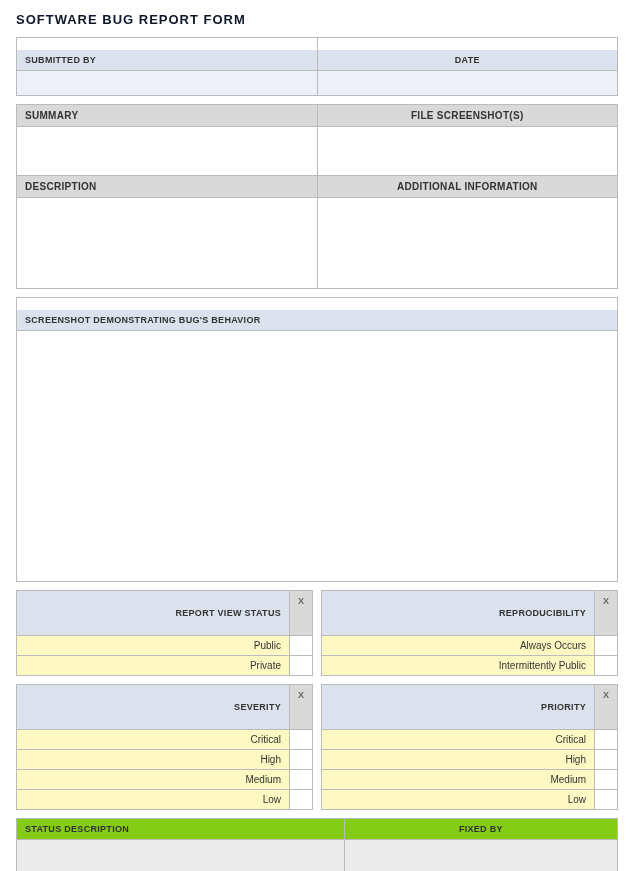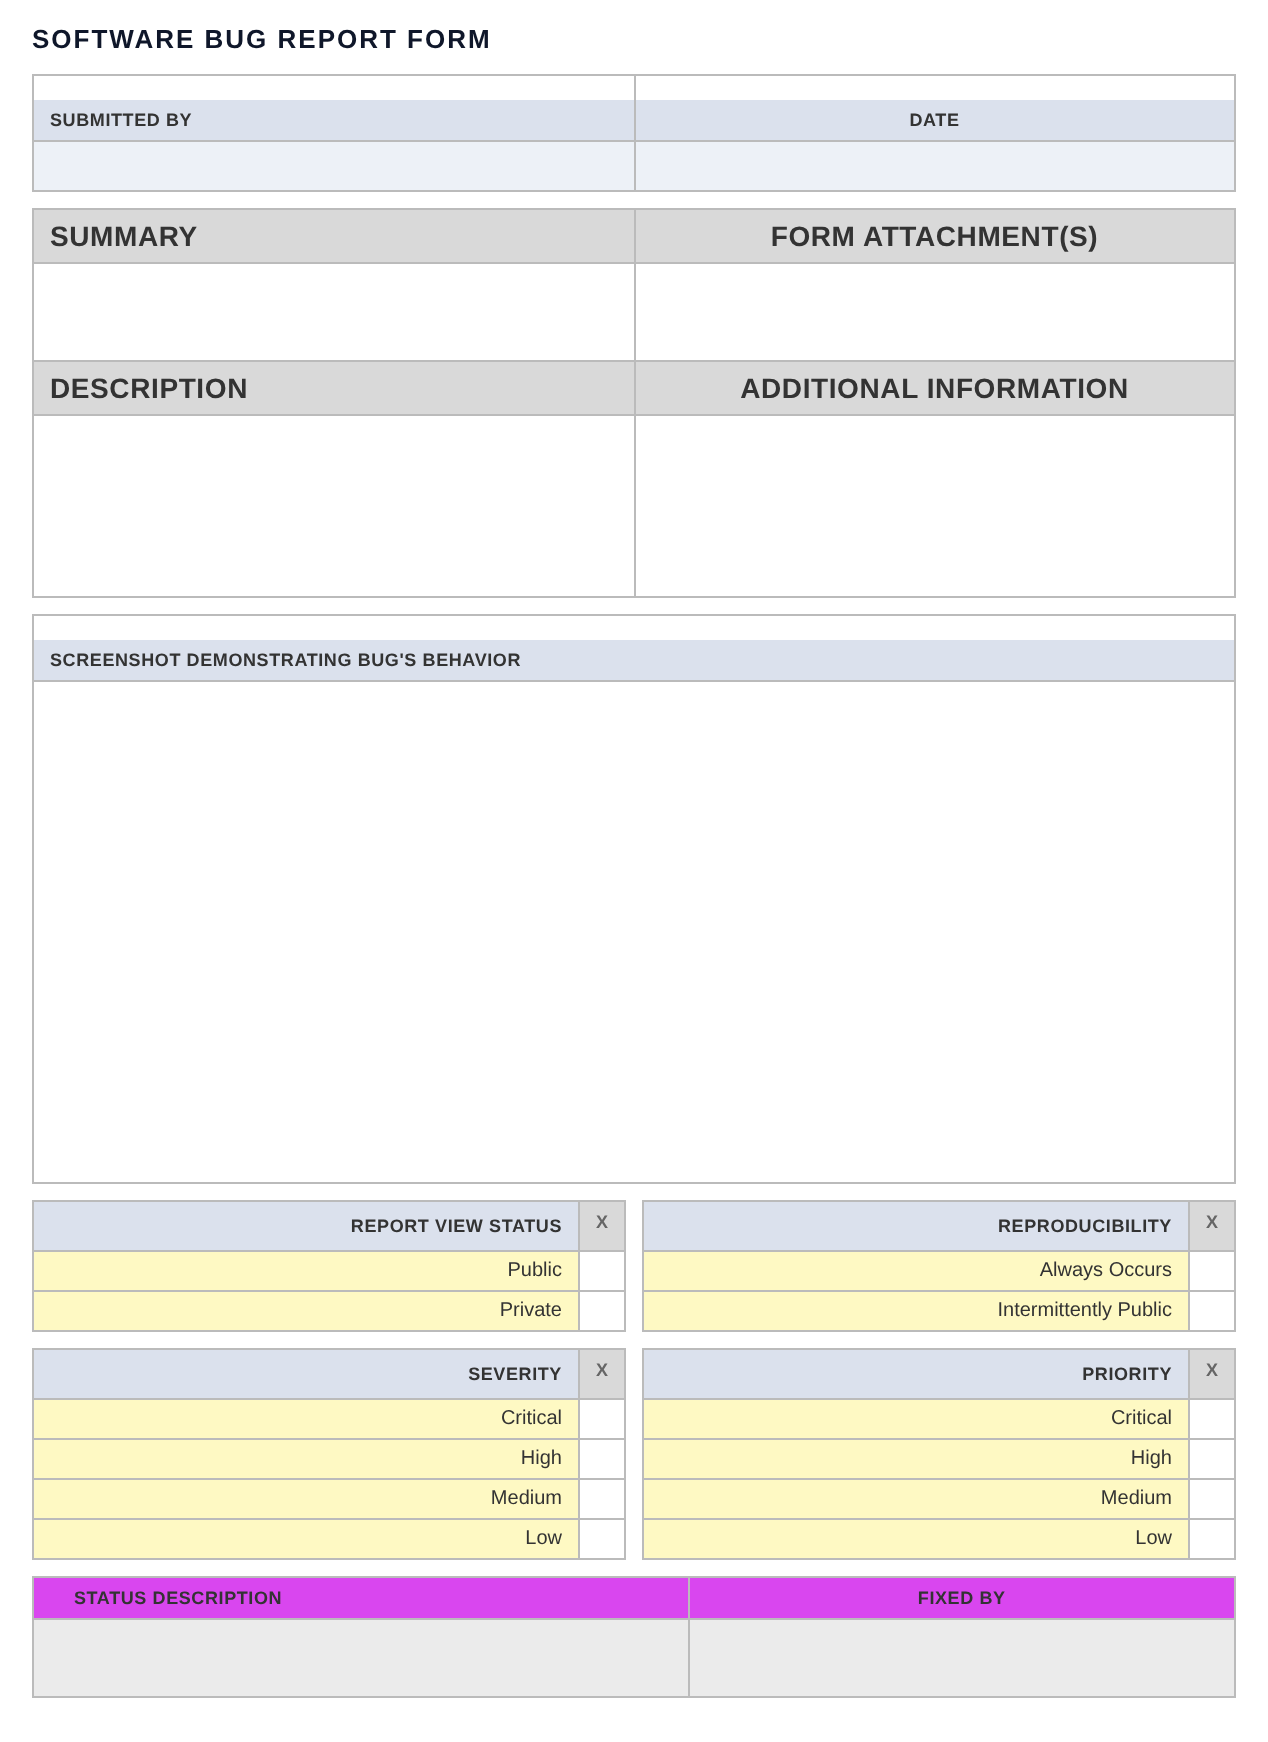--- a/index.html
+++ b/index.html
@@ -32,21 +32,21 @@
     font-weight: bold;
     font-size: 9px;
     padding: 5px 8px;
     border-bottom: 1px solid #bbb;
     letter-spacing: 0.3px;
     margin-top: 12px;
   }
   .hdr-grey {
     background: #d9d9d9;
     font-weight: bold;
-    font-size: 14px;
+    font-size: 10px;
     padding: 5px 8px;
     border-bottom: 1px solid #bbb;
     letter-spacing: 0.3px;
   }
   .body {
     padding: 6px 8px;
     min-height: 24px;
   }
   .body-tall { min-height: 48px; }
   .body-xl { min-height: 90px; }
@@ -64,21 +64,21 @@
   }
   .check-head {
     display: flex;
   }
   .check-head-label {
     flex: 1;
     background: #dbe1ed;
     font-weight: bold;
     font-size: 9px;
     text-align: right;
-    padding: 7px 8px;
+    padding: 17px 8px;
     border-bottom: 1px solid #bbb;
     border-right: 1px solid #bbb;
     letter-spacing: 0.3px;
   }
   .check-head-x {
     width: 22px;
     background: #d9d9d9;
     font-weight: bold;
     font-size: 9px;
     text-align: center;
@@ -103,24 +103,24 @@
   }
   .check-row:last-child .check-row-label,
   .check-row:last-child .check-row-box { border-bottom: none; }
 
   
   .status-block {
     border: 1px solid #bbb;
     margin-bottom: 8px;
   }
   .status-hdr {
-    background: #d946ef;
-    font-weight: bold;
-    font-size: 9px;
-    padding: 5px 20px;
+    background: #84cc16;
+    font-weight: bold;
+    font-size: 9px;
+    padding: 5px 8px;
     border-bottom: 1px solid #bbb;
     letter-spacing: 0.3px;
   }
   .status-body {
     background: #ebebeb;
     padding: 6px 8px;
     min-height: 38px;
   }
 </style>
 </head>
@@ -146,21 +146,21 @@
       </div>
   </div>
 </div>
 
 <div class="block">
   <div class="row">
     <div class="cell">
         <div class="hdr-grey">SUMMARY</div>
       </div>
     <div class="cell">
-        <div class="hdr-grey">FORM ATTACHMENT(S)</div>
+        <div class="hdr-grey">FILE SCREENSHOT(S)</div>
       </div>
   </div>
   <div class="row">
     <div class="cell">
         <div class="body body-tall"></div>
       </div>
     <div class="cell">
         <div class="body body-tall"></div>
       </div>
   </div>

